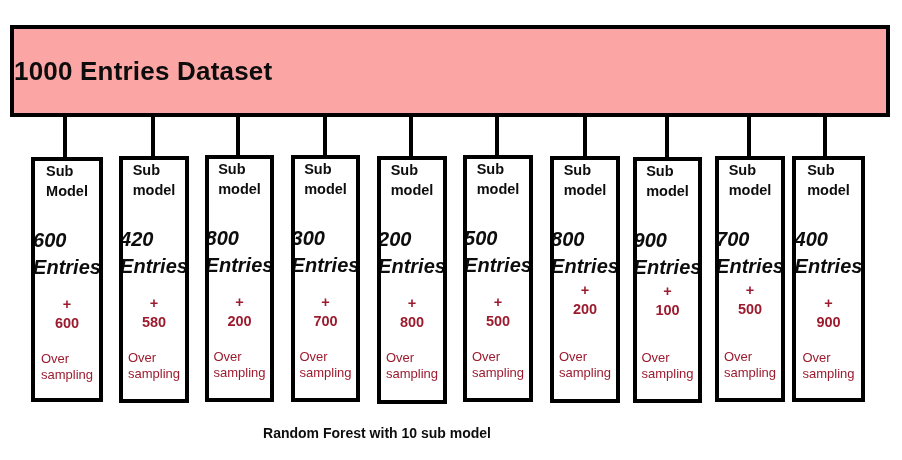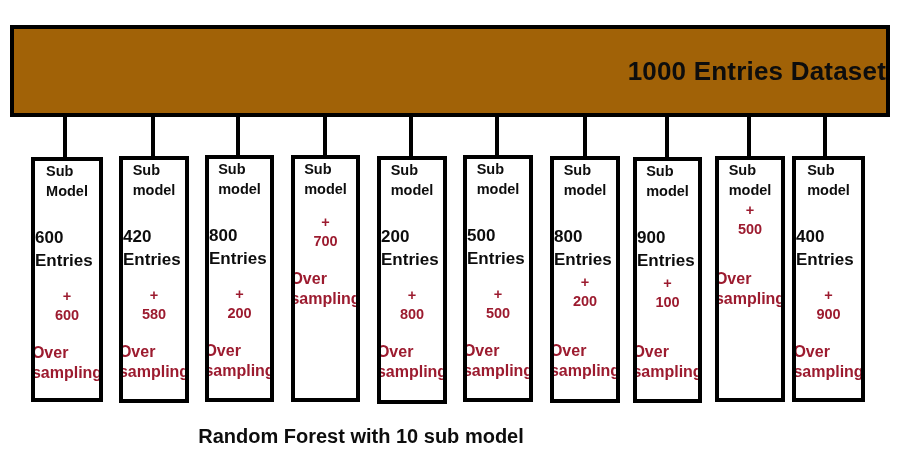--- a/index.html
+++ b/index.html
@@ -23,24 +23,24 @@
 
   
   .root-box {
     position: absolute;
     left: 10px;
     top: 25px;
     width: 880px;
     height: 92px;
     box-sizing: border-box;
     border: 4px solid #000000;
-    background: #a16207;
+    background: #fca5a5;
     display: flex;
     align-items: center;
-    justify-content: flex-end;
+    justify-content: flex-start;
   }
   .root-title {
     font-size: 26px;
     font-weight: bold;
     color: #0d0d0d;
     letter-spacing: 0.2px;
     white-space: nowrap;
   }
 
   
@@ -64,25 +64,26 @@
 
   .sub-title {
     font-size: 14.5px;
     font-weight: bold;
     color: #0d0d0d;
     line-height: 1.38;
     white-space: pre-line;
   }
 
   .entries-block {
-    font-size: 17px;
+    font-size: 20px;
     font-weight: bold;
     color: #0d0d0d;
     line-height: 1.35;
     margin-top: 26px;
+    font-style: italic;
   }
 
   .plus-sign {
     font-size: 14.5px;
     font-weight: bold;
     color: #9c1b2f;
     line-height: 1.3;
     margin-top: 14px;
   }
   .sub-box.tight .plus-sign {
@@ -90,39 +91,39 @@
   }
 
   .add-count {
     font-size: 14.5px;
     font-weight: bold;
     color: #9c1b2f;
     line-height: 1.3;
   }
 
   .oversampling {
-    font-size: 16px;
-    font-weight: bold;
+    font-size: 13px;
+    font-weight: normal;
     color: #9c1b2f;
     line-height: 1.28;
     white-space: pre-line;
     margin-top: 18px;
   }
   .sub-box.tight .oversampling {
     margin-top: 30px;
   }
 
   
   .caption {
     position: absolute;
-    left: 0;
+    left: 16px;
     top: 425px;
     width: 722px;
     text-align: center;
-    font-size: 20px;
+    font-size: 14px;
     font-weight: bold;
     color: #0d0d0d;
   }
 </style>
 </head>
 <body>
 
 <div id="canvas">
 
   <div class="root-box">
@@ -168,20 +169,22 @@
         <div class="entries-block">800
 Entries</div>
         <div class="plus-sign">+</div>
         <div class="add-count">200</div>
         <div class="oversampling">Over
 sampling</div>
       </div>
       <div class="sub-box" style="left: 291px; top: 155px; width: 69px; height: 247px;">
         <div class="sub-title">Sub
 model</div>
+        <div class="entries-block">300
+Entries</div>
         <div class="plus-sign">+</div>
         <div class="add-count">700</div>
         <div class="oversampling">Over
 sampling</div>
       </div>
       <div class="sub-box" style="left: 377px; top: 156px; width: 70px; height: 248px;">
         <div class="sub-title">Sub
 model</div>
         <div class="entries-block">200
 Entries</div>
@@ -216,20 +219,22 @@
         <div class="entries-block">900
 Entries</div>
         <div class="plus-sign">+</div>
         <div class="add-count">100</div>
         <div class="oversampling">Over
 sampling</div>
       </div>
       <div class="sub-box tight" style="left: 715px; top: 156px; width: 70px; height: 246px;">
         <div class="sub-title">Sub
 model</div>
+        <div class="entries-block">700
+Entries</div>
         <div class="plus-sign">+</div>
         <div class="add-count">500</div>
         <div class="oversampling">Over
 sampling</div>
       </div>
       <div class="sub-box" style="left: 792px; top: 156px; width: 73px; height: 246px;">
         <div class="sub-title">Sub
 model</div>
         <div class="entries-block">400
 Entries</div>

